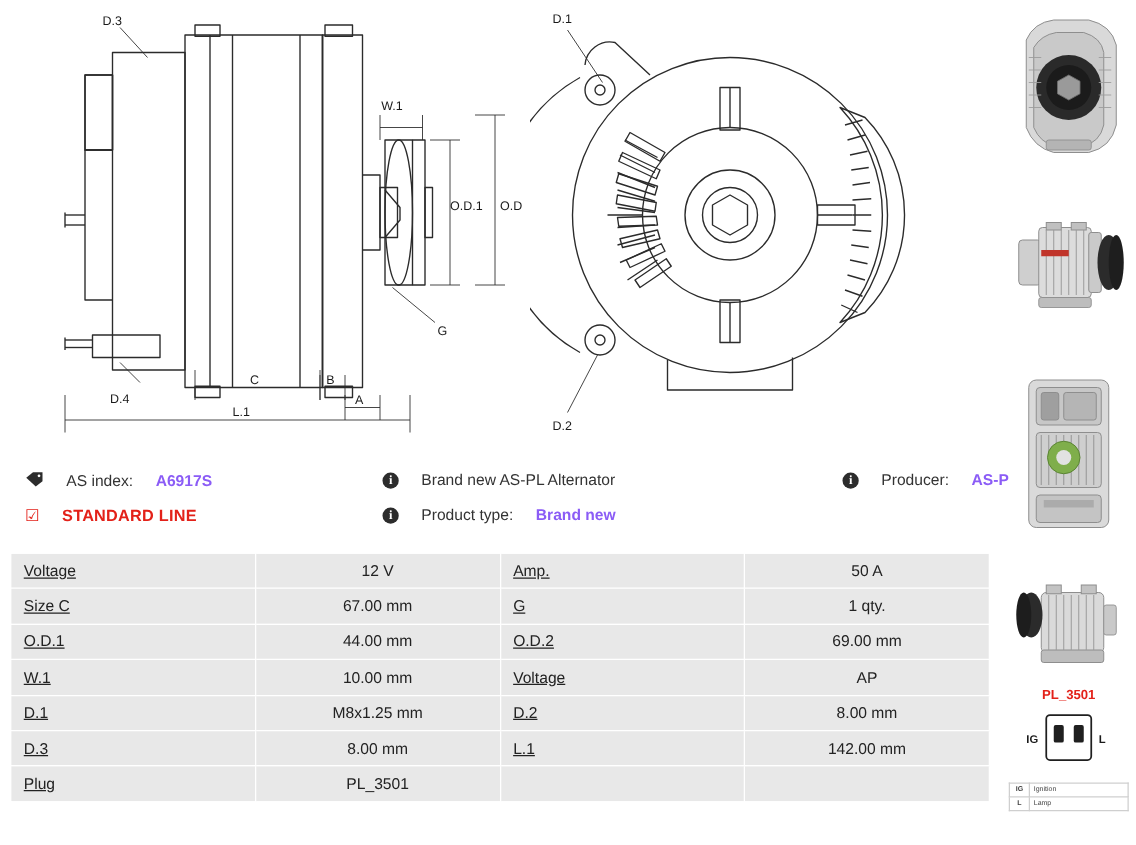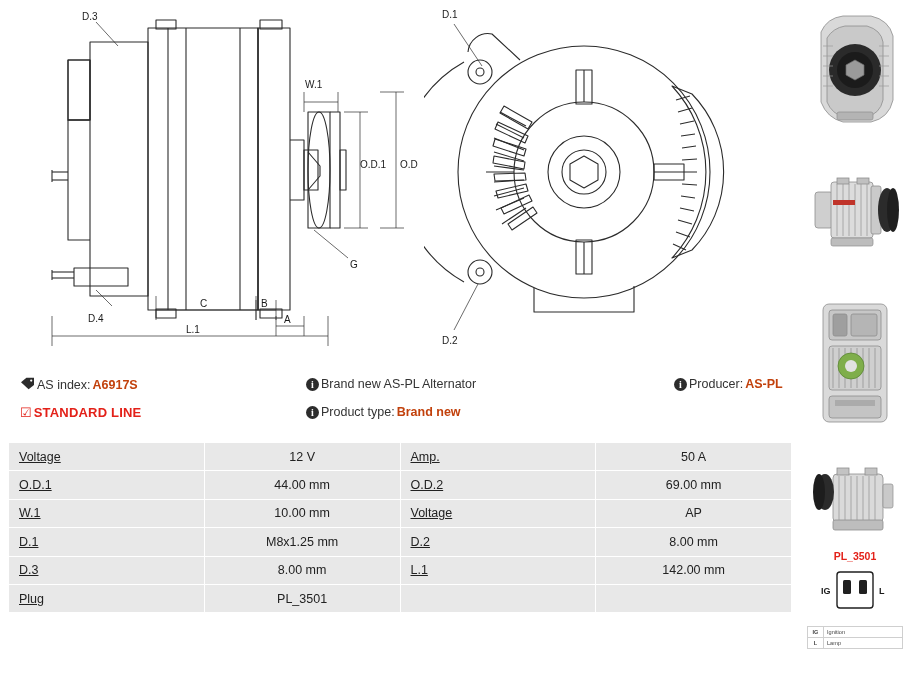--- a/index.html
+++ b/index.html
@@ -38,31 +38,31 @@
     position: absolute;
     left: 0; top: 368px;
     width: 800px;
     height: 72px;
     font-size: 12.5px;
   }
   .info-row {
     position: absolute;
     display: flex;
     align-items: center;
-    gap: 2px;
+    gap: 18px;
     white-space: nowrap;
   }
   .info-r1 { left: 20px; top: 9px; }
   .info-r2 { left: 20px; top: 37px; }
   .info-r3 { left: 306px; top: 9px; }
   .info-r4 { left: 306px; top: 37px; }
   .info-r5 { left: 674px; top: 9px; }
 
   .label-muted { color: #333; }
-  .value-bold { font-weight: bold; color: #c2410c; }
+  .value-bold { font-weight: bold; color: #8b5cf6; }
   .standard-line {
     color: #e32119;
     font-weight: bold;
     letter-spacing: 0.2px;
     font-size: 13px;
   }
   .chk {
     color: #e32119;
     font-size: 13px;
     line-height: 1;
@@ -345,20 +345,26 @@
 
     <table class="spec-table">
       <tbody>
         <tr>
           <td class="k">Voltage</td>
           <td class="v">12 V</td>
           <td class="k">Amp.</td>
           <td class="v">50 A</td>
         </tr>
         <tr>
+          <td class="k">Size C</td>
+          <td class="v">67.00 mm</td>
+          <td class="k">G</td>
+          <td class="v">1 qty.</td>
+        </tr>
+        <tr>
           <td class="k">O.D.1</td>
           <td class="v">44.00 mm</td>
           <td class="k">O.D.2</td>
           <td class="v">69.00 mm</td>
         </tr>
         <tr>
           <td class="k">W.1</td>
           <td class="v">10.00 mm</td>
           <td class="k">Voltage</td>
           <td class="v">AP</td>

